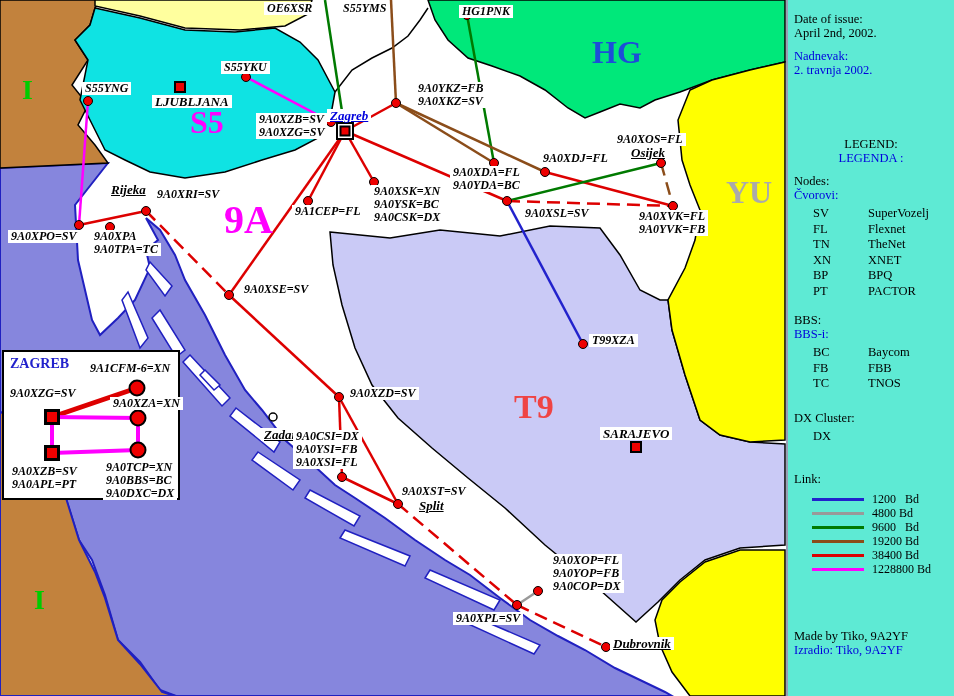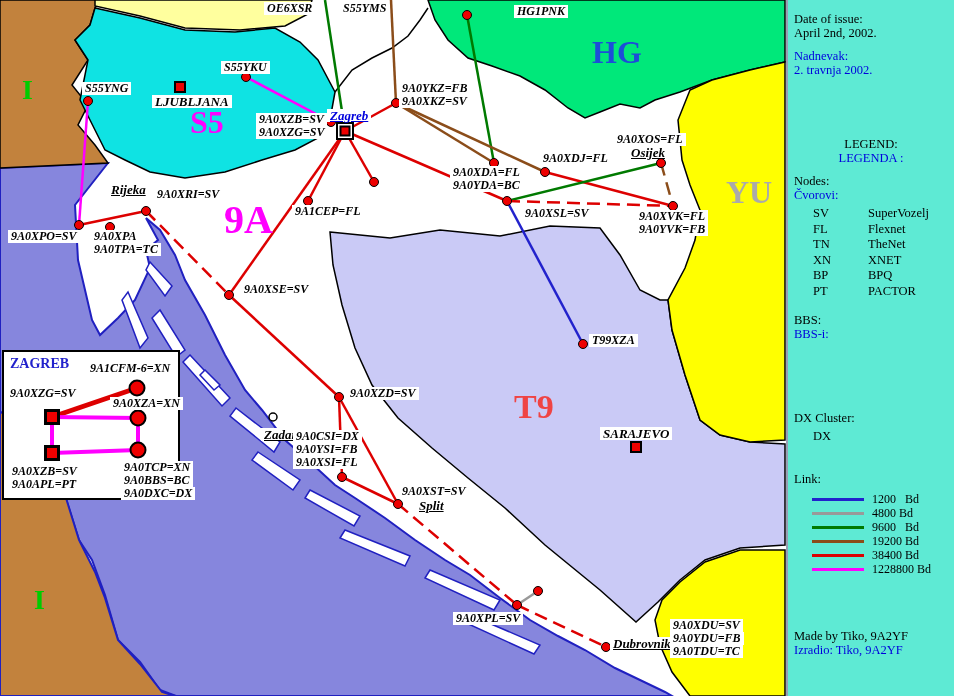--- a/index.html
+++ b/index.html
@@ -163,31 +163,31 @@
         </div>
         <div class="map-label city" style="left: 152px; top: 95px;">
           <div class="ln">LJUBLJANA</div>
         </div>
         <div class="map-label" style="left: 264px; top: 2px;">
           <div class="ln">OE6XSR</div>
         </div>
         <div class="map-label" style="left: 340px; top: 2px;">
           <div class="ln">S55YMS</div>
         </div>
-        <div class="map-label" style="left: 514px; top: 5px;">
+        <div class="map-label" style="left: 459px; top: 5px;">
           <div class="ln">HG1PNK</div>
         </div>
         <div class="map-label city blue underline" style="left: 327px; top: 109px;">
           <div class="ln">Zagreb</div>
         </div>
         <div class="map-label" style="left: 256px; top: 113px;">
           <div class="ln">9A0XZB=SV</div>
           <div class="ln">9A0XZG=SV</div>
         </div>
-        <div class="map-label" style="left: 399px; top: 82px;">
+        <div class="map-label" style="left: 415px; top: 82px;">
           <div class="ln">9A0YKZ=FB</div>
           <div class="ln">9A0XKZ=SV</div>
         </div>
         <div class="map-label" style="left: 540px; top: 152px;">
           <div class="ln">9A0XDJ=FL</div>
         </div>
         <div class="map-label" style="left: 614px; top: 133px;">
           <div class="ln">9A0XOS=FL</div>
         </div>
         <div class="map-label city underline" style="left: 628px; top: 146px;">
@@ -199,20 +199,25 @@
         </div>
         <div class="map-label" style="left: 450px; top: 166px;">
           <div class="ln">9A0XDA=FL</div>
           <div class="ln">9A0YDA=BC</div>
         </div>
         <div class="map-label" style="left: 522px; top: 207px;">
           <div class="ln">9A0XSL=SV</div>
         </div>
         <div class="map-label" style="left: 292px; top: 205px;">
           <div class="ln">9A1CEP=FL</div>
+        </div>
+        <div class="map-label" style="left: 371px; top: 185px;">
+          <div class="ln">9A0XSK=XN</div>
+          <div class="ln">9A0YSK=BC</div>
+          <div class="ln">9A0CSK=DX</div>
         </div>
         <div class="map-label" style="left: 154px; top: 188px;">
           <div class="ln">9A0XRI=SV</div>
         </div>
         <div class="map-label city underline" style="left: 108px; top: 183px;">
           <div class="ln">Rijeka</div>
         </div>
         <div class="map-label" style="left: 8px; top: 230px;">
           <div class="ln">9A0XPO=SV</div>
         </div>
@@ -239,45 +244,45 @@
         </div>
         <div class="map-label city underline" style="left: 416px; top: 499px;">
           <div class="ln">Split</div>
         </div>
         <div class="map-label" style="left: 589px; top: 334px;">
           <div class="ln">T99XZA</div>
         </div>
         <div class="map-label city" style="left: 600px; top: 427px;">
           <div class="ln">SARAJEVO</div>
         </div>
+        <div class="map-label" style="left: 550px; top: 554px;">
+          <div class="ln">9A0XOP=FL</div>
+          <div class="ln">9A0YOP=FB</div>
+          <div class="ln">9A0COP=DX</div>
+        </div>
         <div class="map-label" style="left: 453px; top: 612px;">
           <div class="ln">9A0XPL=SV</div>
         </div>
         <div class="map-label city underline" style="left: 610px; top: 637px;">
           <div class="ln">Dubrovnik</div>
-        </div>
-        <div class="map-label" style="left: 670px; top: 619px;">
-          <div class="ln">9A0XDU=SV</div>
-          <div class="ln">9A0YDU=FB</div>
-          <div class="ln">9A0TDU=TC</div>
         </div>
         <div class="map-label" style="left: 7px; top: 387px;">
           <div class="ln">9A0XZG=SV</div>
         </div>
         <div class="map-label" style="left: 87px; top: 362px;">
           <div class="ln">9A1CFM-6=XN</div>
         </div>
         <div class="map-label" style="left: 110px; top: 397px;">
           <div class="ln">9A0XZA=XN</div>
         </div>
         <div class="map-label" style="left: 9px; top: 465px;">
           <div class="ln">9A0XZB=SV</div>
           <div class="ln">9A0APL=PT</div>
         </div>
-        <div class="map-label" style="left: 103px; top: 461px; margin-left: 18px;">
+        <div class="map-label" style="left: 103px; top: 461px;">
           <div class="ln">9A0TCP=XN</div>
           <div class="ln">9A0BBS=BC</div>
           <div class="ln">9A0DXC=DX</div>
         </div>
         <div class="region-label" style="left: 22px; top: 76px; color: rgb(0, 204, 0); font-size: 28px;">I</div>
         <div class="region-label" style="left: 190px; top: 106px; color: rgb(255, 0, 255); font-size: 32px;">S5</div>
         <div class="region-label" style="left: 224px; top: 200px; color: rgb(255, 0, 255); font-size: 40px;">9A</div>
         <div class="region-label" style="left: 592px; top: 36px; color: #1d4ed8; font-size: 32px;">HG</div>
         <div class="region-label" style="left: 726px; top: 176px; color: rgb(170, 170, 170); font-size: 32px;">YU</div>
         <div class="region-label" style="left: 514px; top: 390px; color: #ef4444; font-size: 34px;">T9</div>
@@ -319,20 +324,34 @@
           <span class="c2">BPQ</span>
         </div>
         <div class="trow">
           <span class="c1">PT</span>
           <span class="c2">PACTOR</span>
         </div>
       </div>
 
     <div class="abs" style="top:313px">BBS:</div>
     <div class="abs blue" style="top:327px">BBS-i:</div>
+    <div class="abs" style="top:345px;right:4px;left:6px" id="bbs-types">
+        <div class="trow">
+          <span class="c1">BC</span>
+          <span class="c2">Baycom</span>
+        </div>
+        <div class="trow">
+          <span class="c1">FB</span>
+          <span class="c2">FBB</span>
+        </div>
+        <div class="trow">
+          <span class="c1">TC</span>
+          <span class="c2">TNOS</span>
+        </div>
+      </div>
 
     <div class="abs" style="top:411px">DX Cluster:</div>
     <div class="abs" style="top:429px;left:25px">DX</div>
 
     <div class="abs" style="top:472px">Link:</div>
     <div class="abs" style="top:493px;left:0;width:168px" id="link-rows">
         <div class="lrow">
           <div class="sw" style="background: rgb(34, 34, 204);"></div>
           <span class="sl">1200   Bd</span>
         </div>

